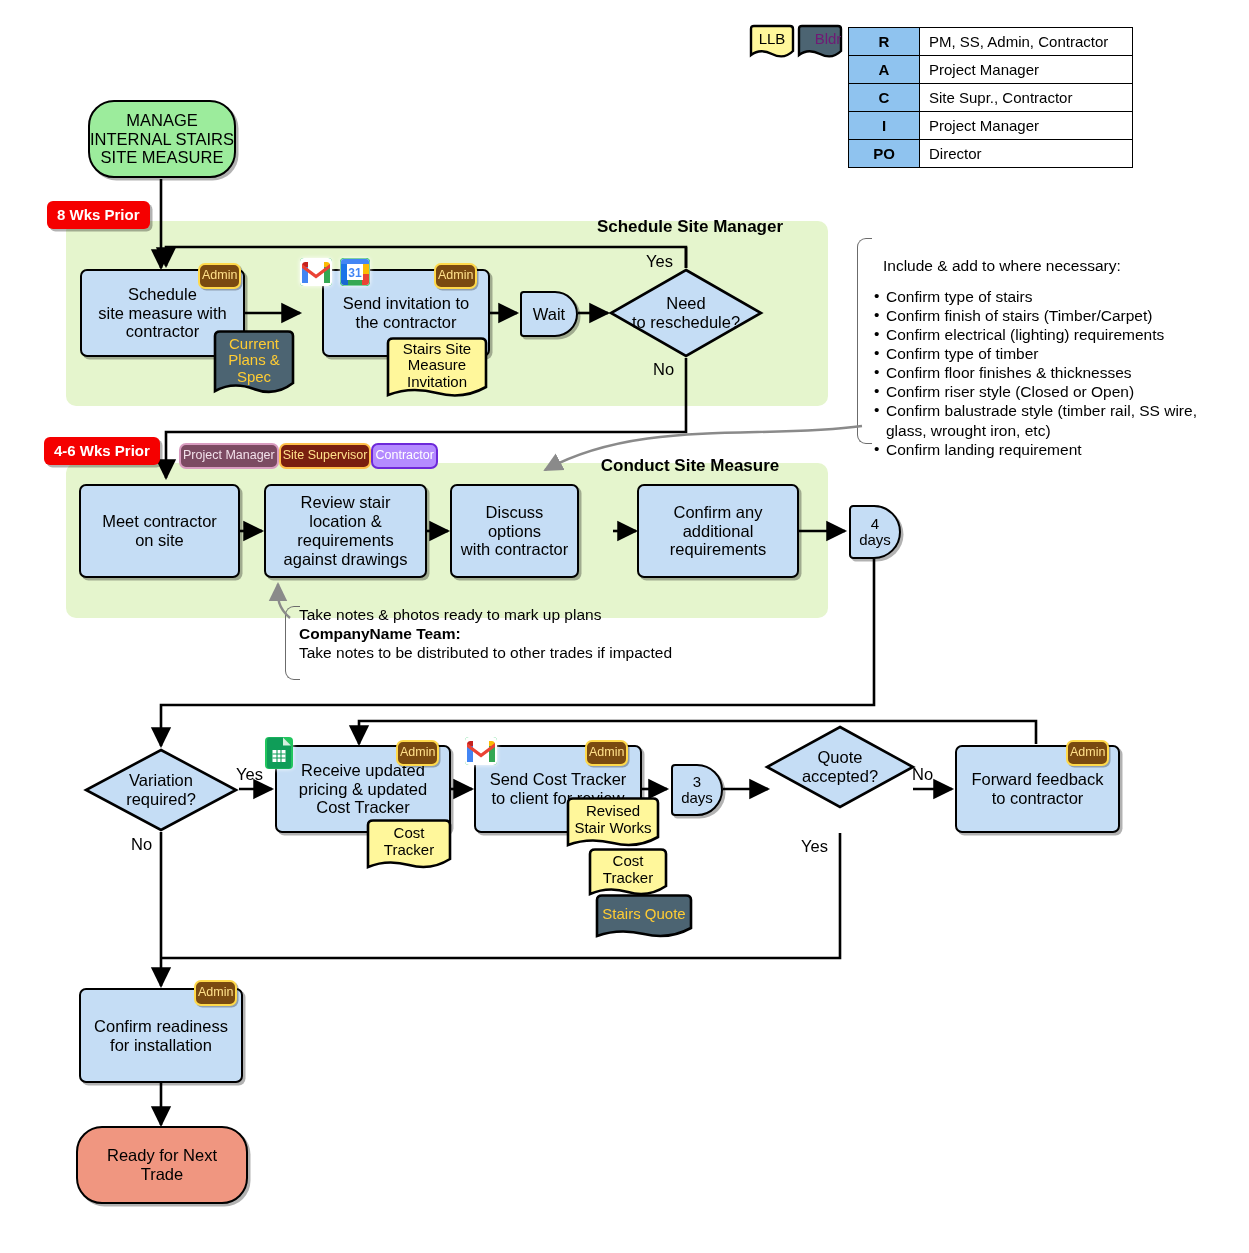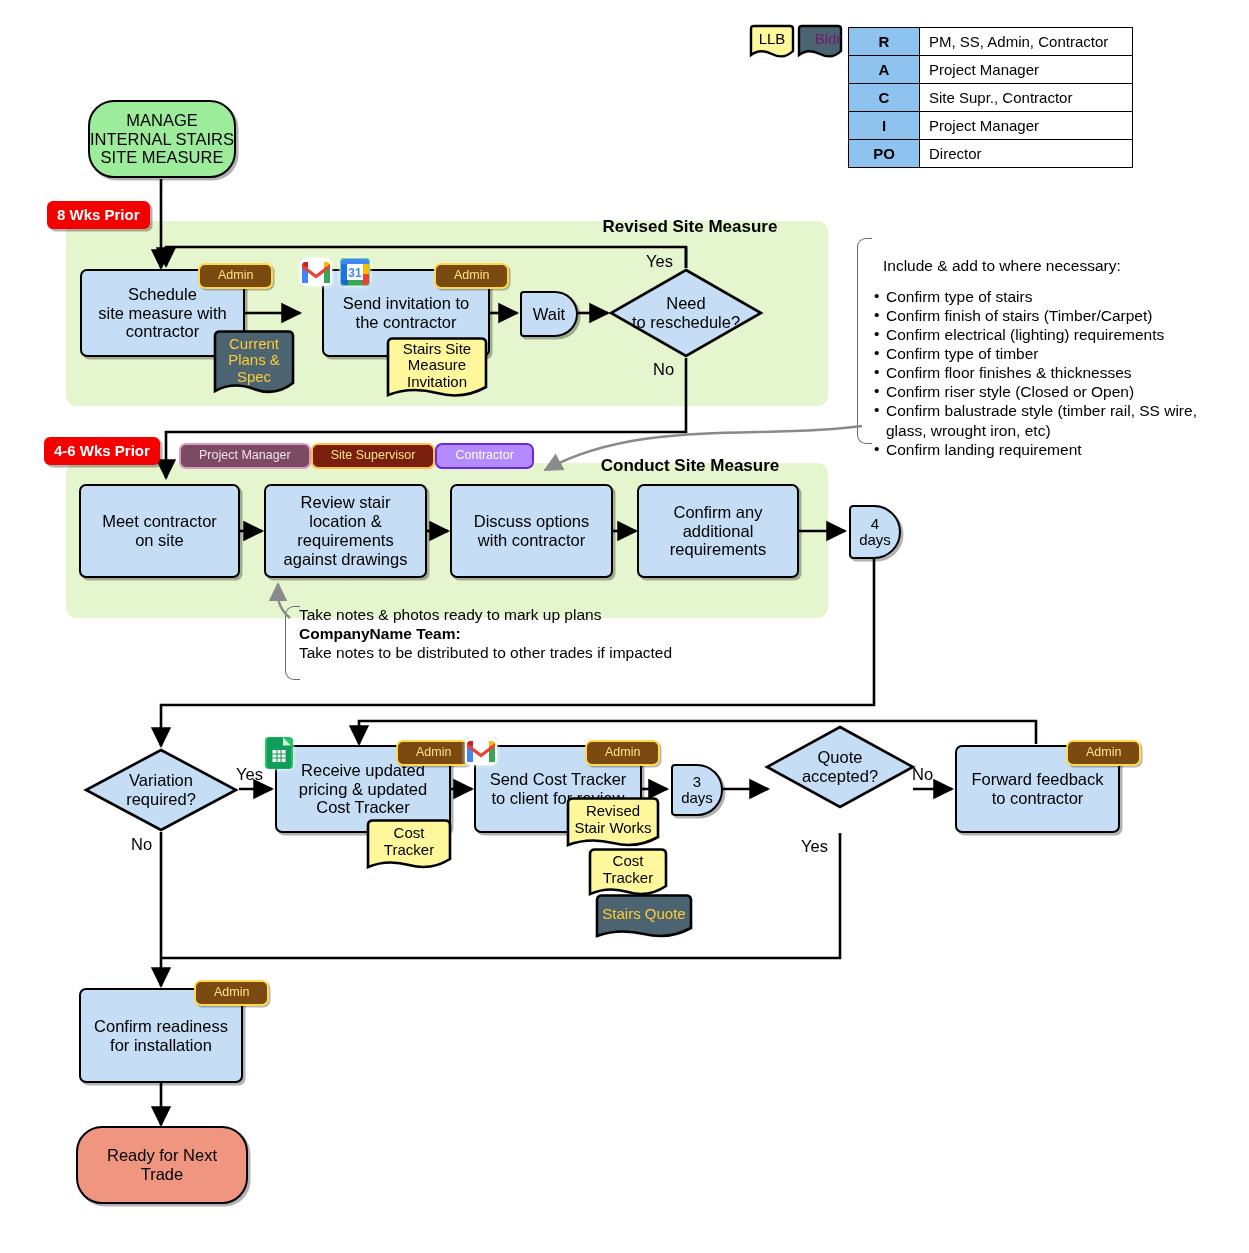--- a/index.html
+++ b/index.html
@@ -45,21 +45,21 @@
   .doc .docbody{position:relative;width:100%;height:100%;}
   .doc svg{position:absolute;left:0;top:0;}
   .doc .doctxt{position:absolute;left:0;right:0;top:0;bottom:9px;
                display:flex;align-items:center;justify-content:center;text-align:center;
                font-size:15px;line-height:1.08;z-index:2;padding:0 4px;}
   .doc.yellow .doctxt{color:#000;}
   .doc.slate .doctxt{color:#ffcc33;}
 
   
   .pill{border-radius:7px;font-size:12.5px;line-height:1;
-        padding:4px 18px 5px;display:inline-block;white-space:nowrap;}
+        padding:4px 2px 5px;display:inline-block;white-space:nowrap;}
   .pill.admin{background:#7a4a10;color:#ffe08a;border:2px solid #ffd94a;
               box-shadow:1.5px 1.5px 0 rgba(0,0,0,.28);}
   .pill.pm{background:#7c4a62;color:#f2e0ea;border:2px solid #d99cc0;}
   .pill.ss{background:#7a1f0f;color:#ffe08a;border:2px solid #ffc04a;}
   .pill.contractor{background:#b48bff;color:#ffffff;border:2px solid #6d28d9;}
 
   
   .flag{background:#f50000;color:#fff;font-weight:bold;font-size:15px;
         border-radius:6px;padding:5px 10px 6px;display:inline-block;
         box-shadow:2.5px 2.5px 0 rgba(0,0,0,.30);white-space:nowrap;}
@@ -200,21 +200,21 @@
         <td class="val">Project Manager</td>
       </tr>
       <tr>
         <td class="key">PO</td>
         <td class="val">Director</td>
       </tr>
     </tbody>
   </table>
 
   <div class="abs band" style="left:66px;top:221px;width:762px;height:185px;"></div>
-  <div class="abs band-title" style="left:560px;top:217px;width:260px;">Revised Site Measure</div>
+  <div class="abs band-title" style="left:560px;top:217px;width:260px;">Schedule Site Manager</div>
 
   <div class="abs band" style="left:66px;top:463px;width:762px;height:155px;"></div>
   <div class="abs band-title" style="left:560px;top:456px;width:260px;">Conduct Site Measure</div>
 
   <div class="abs" style="left:179px;top:443px;display:flex;gap:0;align-items:center;z-index:5;">
     <span class="pill pm">Project Manager</span>
     <span class="pill ss">Site Supervisor</span>
     <span class="pill contractor">Contractor</span>
   </div>
 
@@ -332,21 +332,21 @@
 on site</span>
   </div>
 
   <div class="abs proc z2" style="left:264px;top:484px;width:163px;height:94px;">
     <span style="white-space:pre-line;">Review stair
 location &amp;
 requirements
 against drawings</span>
   </div>
 
-  <div class="abs proc z2" style="left:450px;top:484px;width:163px;height:94px;">
+  <div class="abs proc z2" style="left:450px;top:484px;width:129px;height:94px;">
     <span style="white-space:pre-line;">Discuss options
 with contractor</span>
   </div>
 
   <div class="abs proc z2" style="left:637px;top:484px;width:162px;height:94px;">
     <span style="white-space:pre-line;">Confirm any
 additional
 requirements</span>
   </div>
 

